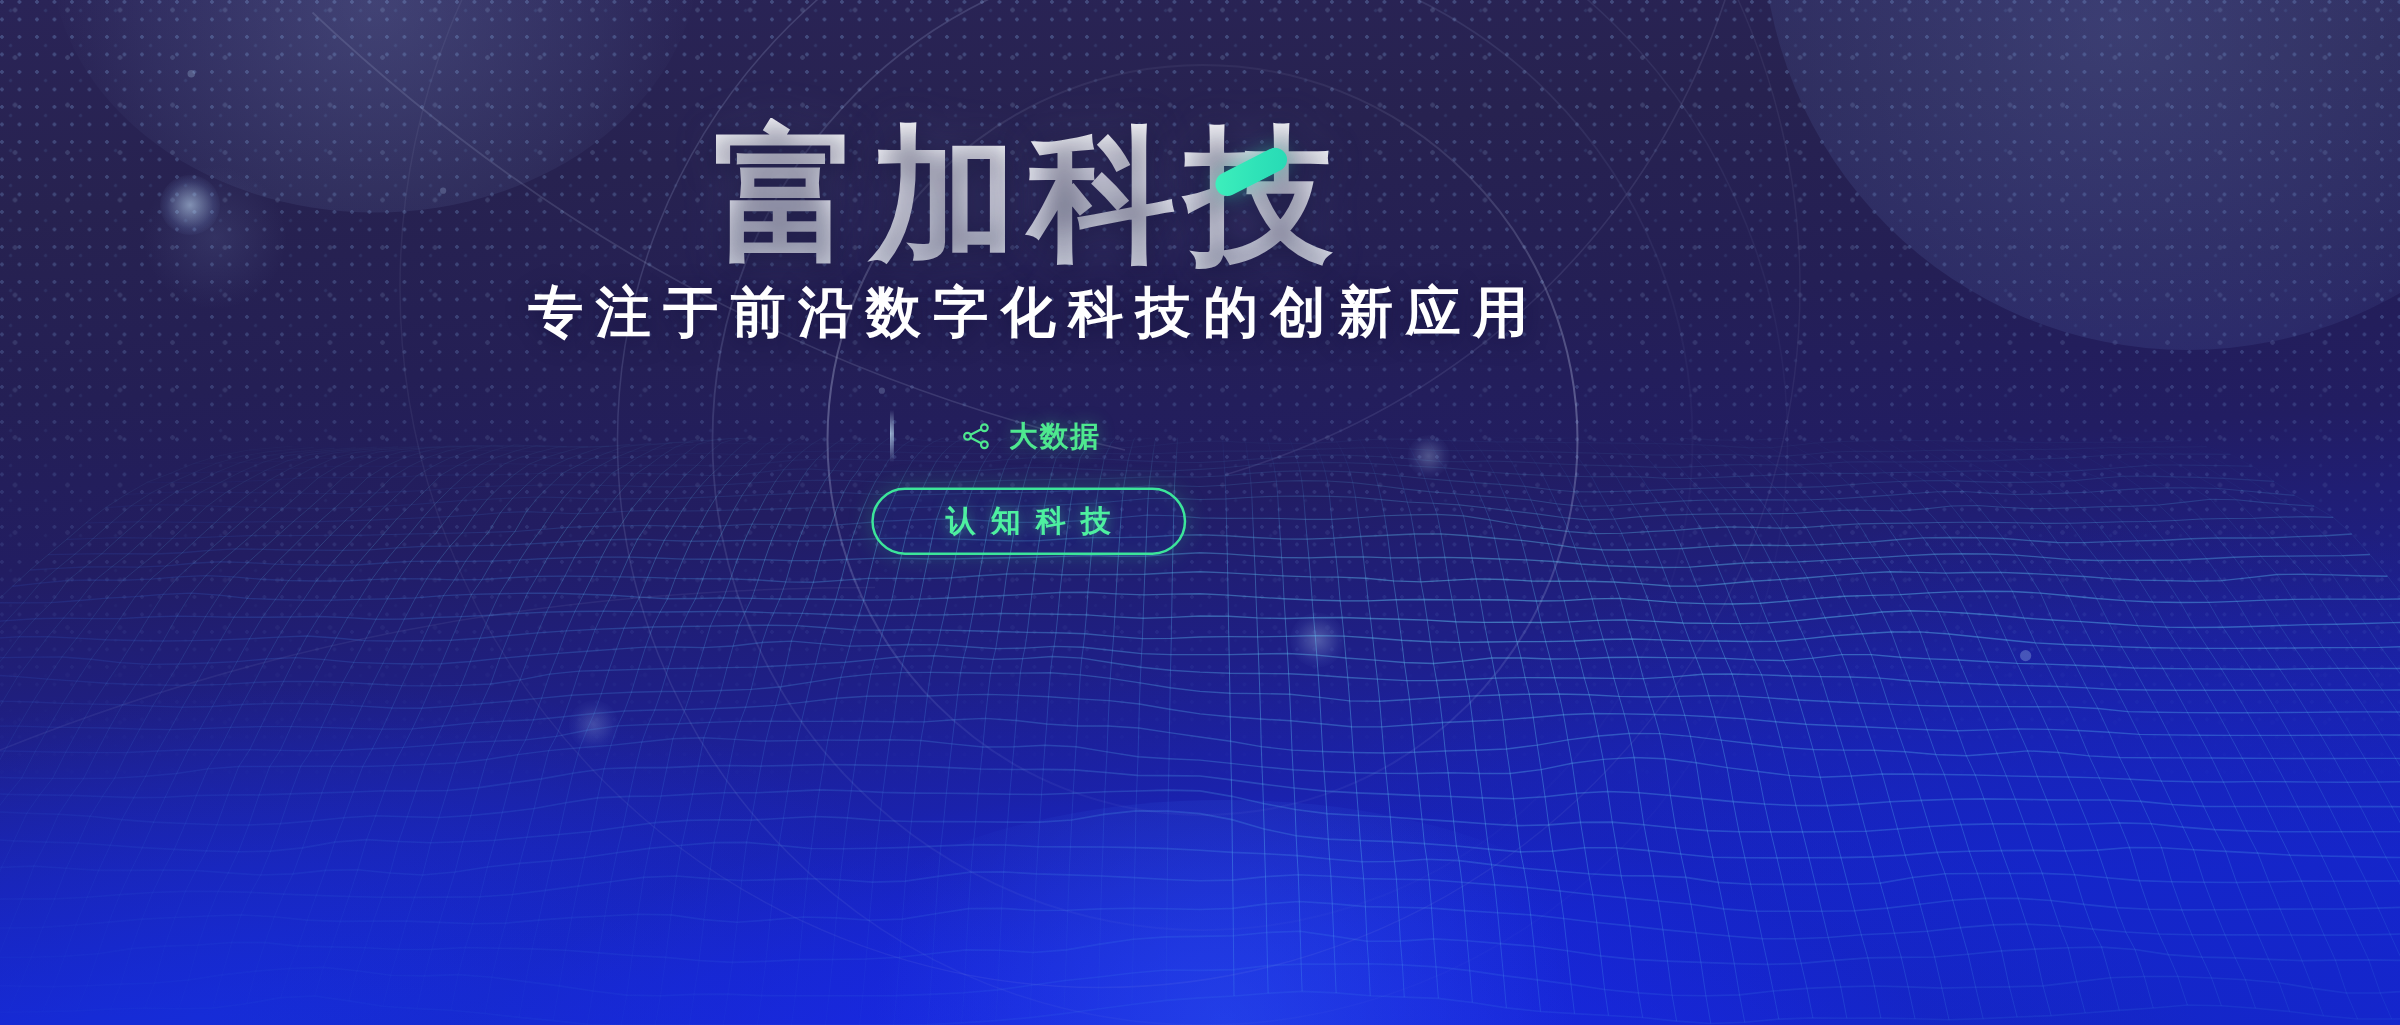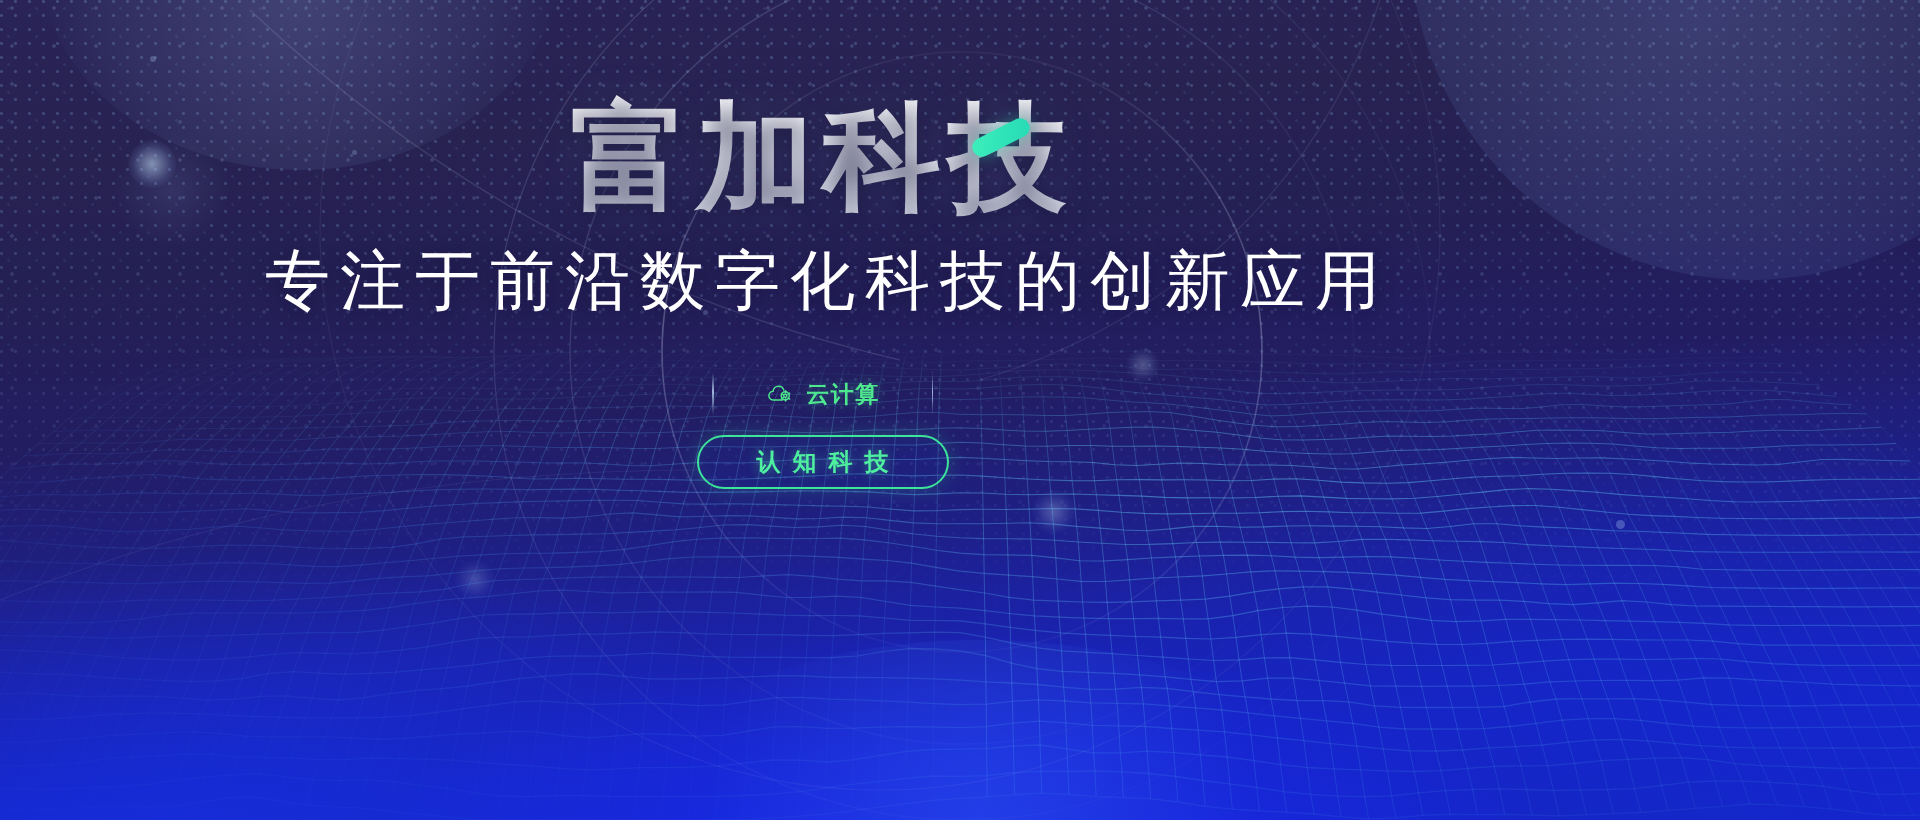--- a/index.html
+++ b/index.html
@@ -90,23 +90,22 @@
     position:absolute;
     width:62px; height:19px;
     left:403px; top:34px;
     background:linear-gradient(120deg,#3ff0bc 0%,#2fe3b8 55%,#27d9b5 100%);
     border-radius:11px;
     transform:rotate(-27deg);
     box-shadow:0 0 16px rgba(60,235,190,0.45);
   }
 
   .subtitle {
-    margin-top:16px;
-    font-size:65px;
-    font-weight:normal;
+    font-size:44px;
+    font-weight:bold;
     letter-spacing:10px;
     color:#ffffff;
     text-shadow:0 2px 18px rgba(12,10,50,0.5);
     padding-left:10px;
   }
 
   .tags {
     margin-top:48px;
     display:flex; align-items:center;
     gap:0px;
@@ -346,33 +345,33 @@
     <div class="subtitle">专注于前沿数字化科技的创新应用</div>
 
     <div class="tags">
 
 
       <div class="divider"></div>
 
 
       <div class="divider"></div>
 
+
+      <div class="divider"></div>
+
       <div class="tag">
         <span class="ic">
-          <svg width="30" height="28" viewBox="0 0 30 28" fill="none" stroke="#4ee88f" stroke-width="1.6" stroke-linecap="round" stroke-linejoin="round">
-            <path d="M17.5 20.5H8.2A4.7 4.7 0 0 1 7.6 11c.3-3 2.8-5.3 5.9-5.3 2.6 0 4.8 1.7 5.6 4"></path>
-            <path d="M20.6 10.6v2M20.6 19.4v2M25 13.1l-1.8 1M18 17.9l-1.8 1M25 19.4l-1.8-1M18 14.6l-1.8-1" transform="translate(0.4,0)"></path>
-            <circle cx="20.6" cy="16" r="4.3"></circle>
-            <circle cx="20.6" cy="16" r="1.7"></circle>
+          <svg width="28" height="28" viewBox="0 0 28 28" fill="none" stroke="#4ee88f" stroke-width="1.7" stroke-linecap="round">
+            <circle cx="7" cy="14" r="2.7"></circle>
+            <circle cx="20.5" cy="7.2" r="2.7"></circle>
+            <circle cx="20.5" cy="20.8" r="2.7"></circle>
+            <path d="M9.5 12.8 18 8.4M9.5 15.2 18 19.6"></path>
           </svg>
         </span>
-        <span>云计算</span>
+        <span>大数据</span>
       </div>
-
-      <div class="divider"></div>
-
 
     </div>
 
     <div class="cta">认知科技</div>
 
   </div>
 </div>
 
 </body></html>

